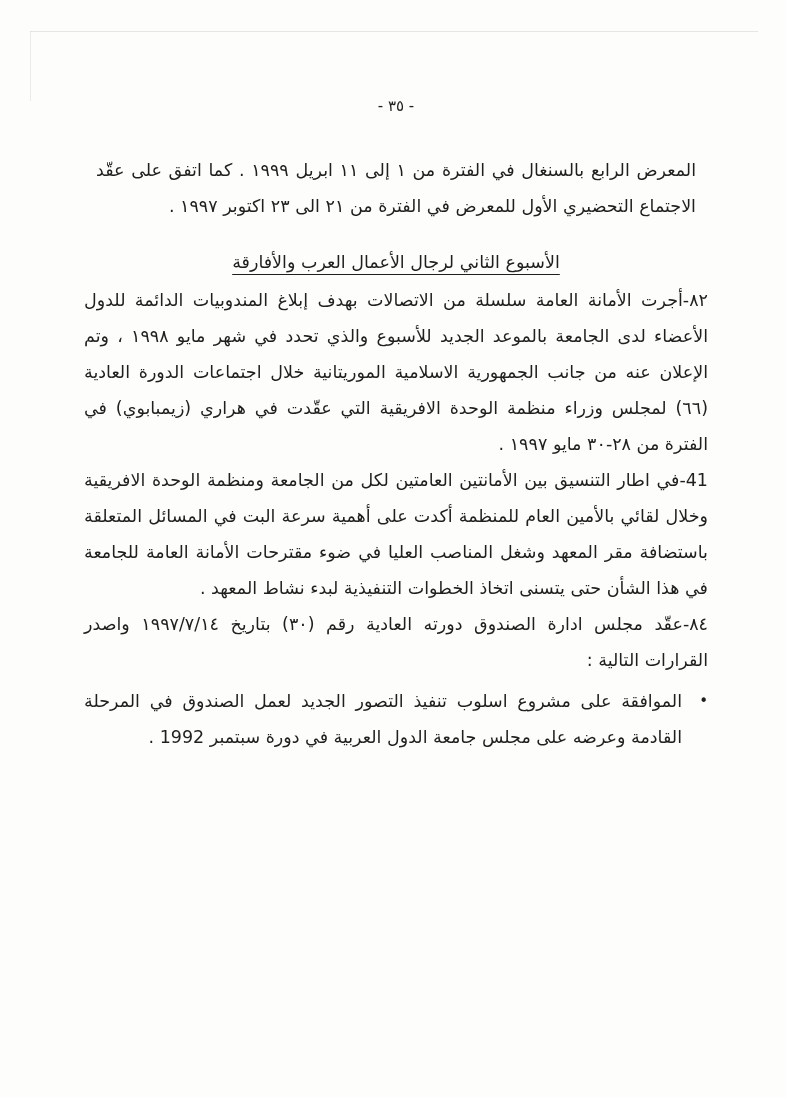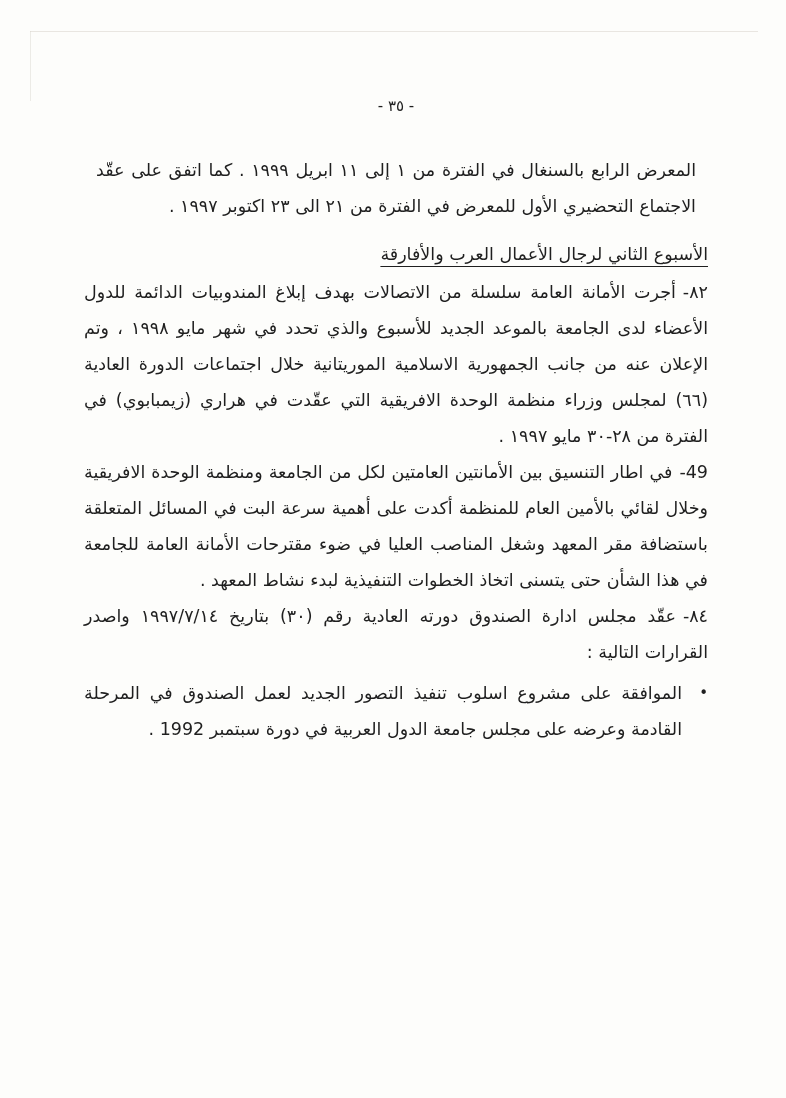--- a/index.html
+++ b/index.html
@@ -54,37 +54,36 @@
     text-align: center;
     font-size: 15px;
     line-height: 20px;
     letter-spacing: 1px;
     margin-bottom: 36px;
   }
   .para {
     margin: 12px;
   }
   .heading {
-    margin: 12px 0 2px 0;
-    text-align: right;
+    margin: 20px 0 2px 0;
+    text-align: center;
   }
   .heading-underline {
     text-decoration: underline;
     text-underline-offset: 6px;
     text-decoration-thickness: 1px;
   }
   .heading-fund {
     margin: 34px 74px 8px 0;
     text-align: right;
   }
   .item {
     margin: 0;
   }
   .item-num {
-    padding-left: 7px;
   }
   .bullet-row {
     display: flex;
     margin-top: 5px;
   }
   .bullet-marker {
     flex: 0 0 26px;
     width: 26px;
     text-align: right;
     font-size: 15px;
@@ -111,21 +110,21 @@
     <div class="heading">
       <span class="heading-underline">الأسبوع الثاني لرجال الأعمال العرب والأفارقة</span>
     </div>
 
     <p class="para item">
       <span class="item-num">٨٢-</span><span>أجرت الأمانة العامة سلسلة من الاتصالات بهدف إبلاغ المندوبيات الدائمة للدول الأعضاء لدى الجامعة بالموعد الجديد للأسبوع والذي تحدد في شهر مايو ١٩٩٨ ، وتم الإعلان عنه من جانب الجمهورية الاسلامية الموريتانية خلال اجتماعات الدورة العادية (٦٦) لمجلس وزراء منظمة الوحدة الافريقية التي عقّدت في هراري (زيمبابوي) في الفترة من ٢٨-٣٠ مايو ١٩٩٧ .</span>
     </p>
 
 
     <p class="para item">
-      <span class="item-num">49-</span><span>في اطار التنسيق بين الأمانتين العامتين لكل من الجامعة ومنظمة الوحدة الافريقية وخلال لقائي بالأمين العام للمنظمة أكدت على أهمية سرعة البت في المسائل المتعلقة باستضافة مقر المعهد وشغل المناصب العليا في ضوء مقترحات الأمانة العامة للجامعة في هذا الشأن حتى يتسنى اتخاذ الخطوات التنفيذية لبدء نشاط المعهد .</span>
+      <span class="item-num">41-</span><span>في اطار التنسيق بين الأمانتين العامتين لكل من الجامعة ومنظمة الوحدة الافريقية وخلال لقائي بالأمين العام للمنظمة أكدت على أهمية سرعة البت في المسائل المتعلقة باستضافة مقر المعهد وشغل المناصب العليا في ضوء مقترحات الأمانة العامة للجامعة في هذا الشأن حتى يتسنى اتخاذ الخطوات التنفيذية لبدء نشاط المعهد .</span>
     </p>
 
 
     <p class="para item">
       <span class="item-num">٨٤-</span><span>عقّد مجلس ادارة الصندوق دورته العادية رقم (٣٠) بتاريخ ١٩٩٧/٧/١٤ واصدر القرارات التالية :</span>
     </p>
 
     <div class="bullet-row">
       <span class="bullet-marker">•</span>
       <span class="bullet-text">الموافقة على مشروع اسلوب تنفيذ التصور الجديد لعمل الصندوق في المرحلة القادمة وعرضه على مجلس جامعة الدول العربية في دورة سبتمبر 1992 .</span>

